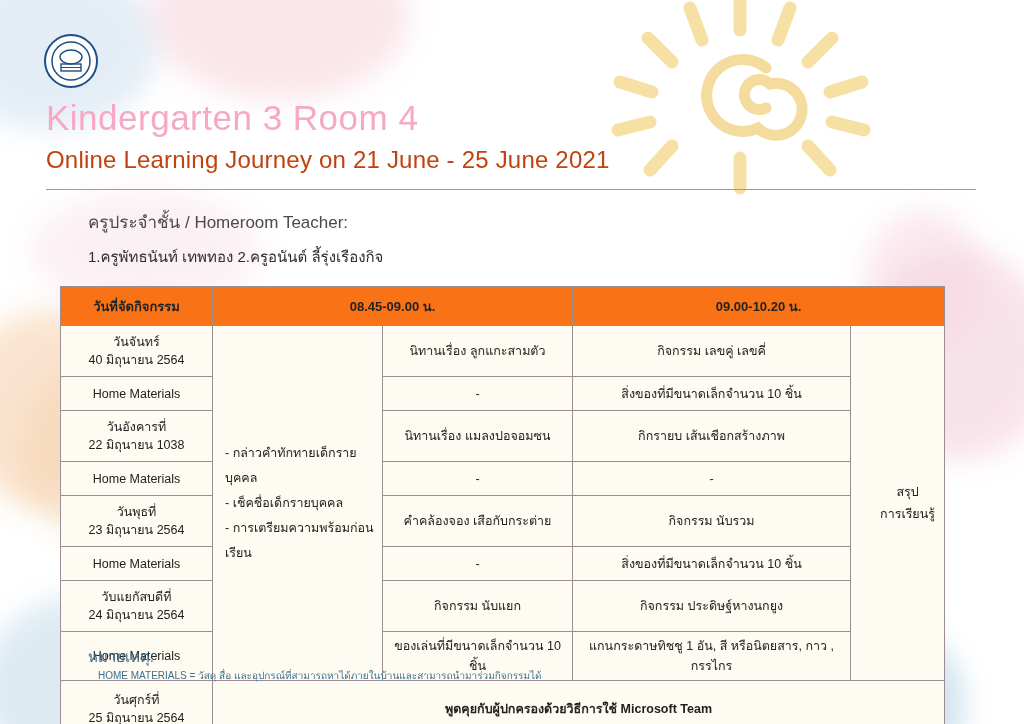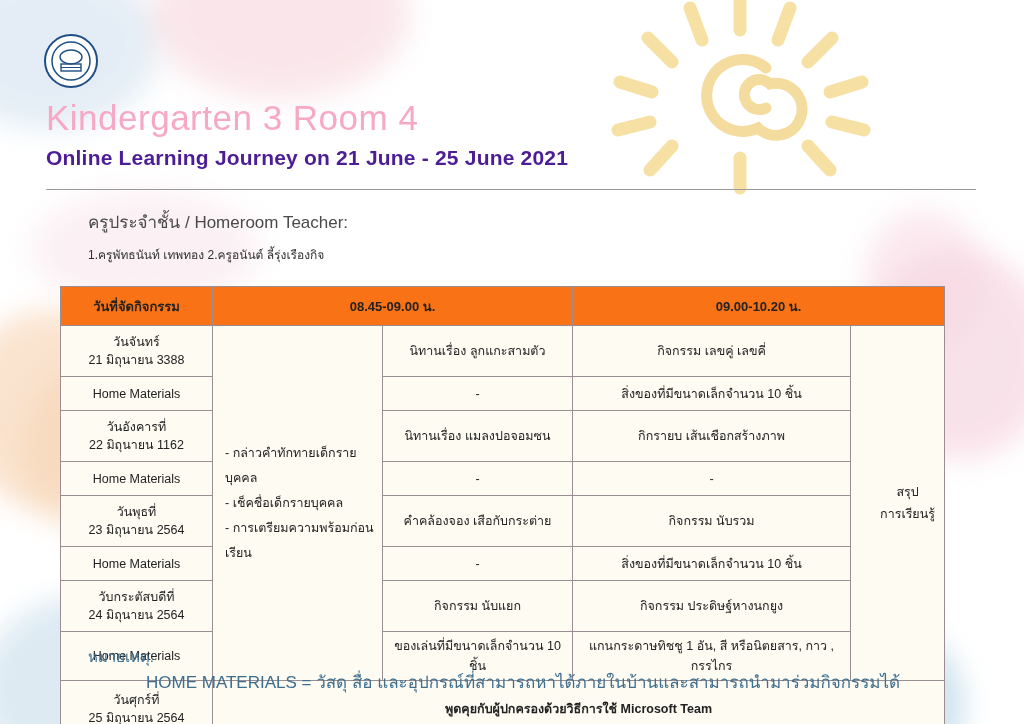--- a/index.html
+++ b/index.html
@@ -36,26 +36,26 @@
         background:#ffffff;border:2px solid #1d4e86;display:flex;align-items:center;justify-content:center;}
   .logo svg{display:block;}
 
   
   .title{
     position:absolute;left:46px;top:98px;
     font-size:35px;font-weight:normal;color:#f7a8c4;letter-spacing:.5px;
   }
   .subtitle{
     position:absolute;left:46px;top:146px;
-    font-size:21px;font-weight:bold;color:#4c1d95;letter-spacing:.2px;
+    font-size:24px;font-weight:normal;color:#c2410c;letter-spacing:.2px;
   }
   .rule{position:absolute;left:46px;top:189px;width:930px;height:1px;background:#9a9a9a;}
 
   .teacher-line1{position:absolute;left:88px;top:208px;font-size:17px;color:#4a4a4a;}
-  .teacher-line2{position:absolute;left:88px;top:245px;font-size:12px;color:#2f2f2f;}
+  .teacher-line2{position:absolute;left:88px;top:245px;font-size:15px;color:#2f2f2f;}
 
   
   .tbl-wrap{position:absolute;left:60px;top:286px;width:884px;}
   table{border-collapse:collapse;width:884px;table-layout:fixed;}
   td,th{
     border:1px solid #9b8e93;
     font-size:12.5px;color:#222;
     text-align:center;vertical-align:middle;
     background:#fdfbf2;
     padding:4px 4px;
@@ -74,21 +74,21 @@
   .c-sum{width:94px;}
   .row-day td.daycell{height:42px;line-height:1.45;}
   .row-hm td{height:25px;}
   .greet-cell{text-align:left;padding-left:12px;line-height:2.0;font-size:12.5px;}
   .sum-cell{line-height:1.8;padding-left:24px;}
   .merge-bottom{font-weight:bold;height:48px;}
   .dash{letter-spacing:0;}
 
   
   .note-head{position:absolute;left:88px;top:645px;font-size:15px;color:#3f6f8f;}
-  .note-body{position:absolute;left:98px;top:668px;font-size:17px;color:#3f6f8f;margin-left:48px;}
+  .note-body{position:absolute;left:98px;top:668px;font-size:10px;color:#3f6f8f;}
 </style>
 </head>
 <body>
 
 <div class="page">
 
   <div class="blob blob-tl"></div>
   <div class="blob blob-pink-top"></div>
   <div class="blob blob-cloud1"></div>
   <div class="blob blob-left-orange"></div>
@@ -152,21 +152,21 @@
           <th>วันที่จัดกิจกรรม</th>
           <th colspan="2">08.45-09.00 น.</th>
           <th colspan="2">09.00-10.20 น.</th>
         </tr>
       </thead>
       <tbody>
 
         <tr class="row-day">
           <td class="daycell">
             <span>วันจันทร์</span><br>
-            <span>21 มิถุนายน 3388</span>
+            <span>40 มิถุนายน 2564</span>
           </td>
           <td class="greet-cell" rowspan="8">
             <div>- กล่าวคำทักทายเด็กรายบุคคล</div>
             <div>- เช็คชื่อเด็กรายบุคคล</div>
             <div>- การเตรียมความพร้อมก่อนเรียน</div>
           </td>
           <td>นิทานเรื่อง ลูกแกะสามตัว</td>
           <td>กิจกรรม เลขคู่ เลขคี่</td>
           <td class="sum-cell" rowspan="8">
             <div>สรุป</div>
@@ -175,21 +175,21 @@
         </tr>
         <tr class="row-hm">
           <td>Home Materials</td>
           <td class="dash">-</td>
           <td>สิ่งของที่มีขนาดเล็กจำนวน 10 ชิ้น</td>
         </tr>
 
         <tr class="row-day">
           <td class="daycell">
             <span>วันอังคารที่</span><br>
-            <span>22 มิถุนายน 1162</span>
+            <span>22 มิถุนายน 1038</span>
           </td>
           <td>นิทานเรื่อง แมลงปอจอมซน</td>
           <td>กิกรายบ เส้นเชือกสร้างภาพ</td>
         </tr>
         <tr class="row-hm">
           <td>Home Materials</td>
           <td class="dash">-</td>
           <td class="dash">-</td>
         </tr>
 
@@ -202,21 +202,21 @@
           <td>กิจกรรม นับรวม</td>
         </tr>
         <tr class="row-hm">
           <td>Home Materials</td>
           <td class="dash">-</td>
           <td>สิ่งของที่มีขนาดเล็กจำนวน 10 ชิ้น</td>
         </tr>
 
         <tr class="row-day">
           <td class="daycell">
-            <span>วับกระตัสบดีที่</span><br>
+            <span>วับแยกัสบดีที่</span><br>
             <span>24 มิถุนายน 2564</span>
           </td>
           <td>กิจกรรม นับแยก</td>
           <td>กิจกรรม ประดิษฐ์หางนกยูง</td>
         </tr>
         <tr class="row-hm">
           <td>Home Materials</td>
           <td>ของเล่นที่มีขนาดเล็กจำนวน 10 ชิ้น</td>
           <td>แกนกระดาษทิชชู 1 อัน, สี หรือนิตยสาร, กาว , กรรไกร</td>
         </tr>

